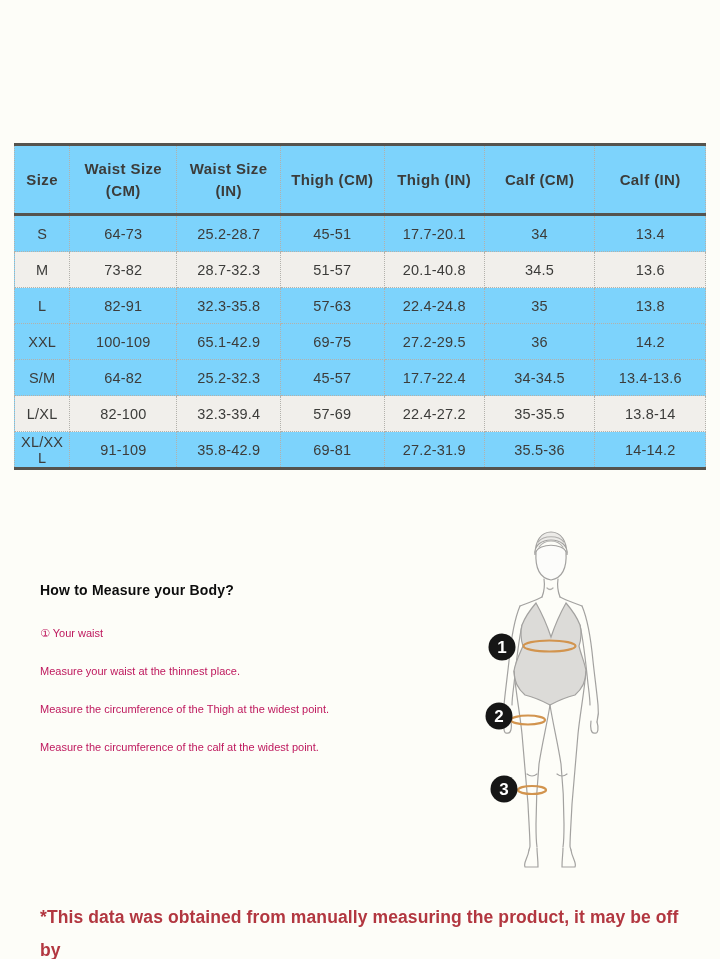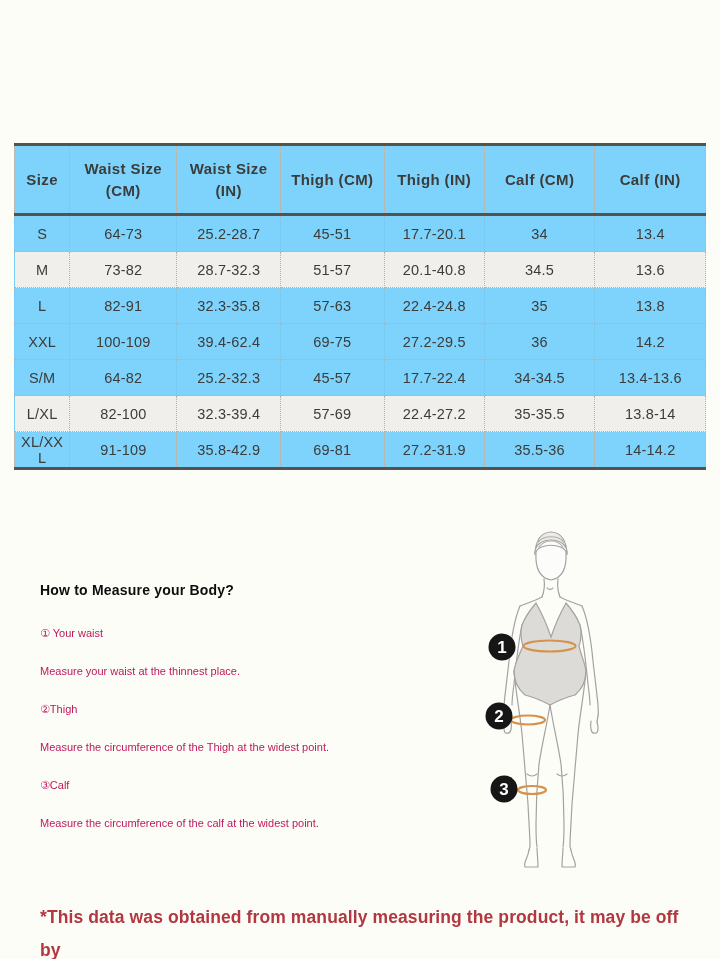--- a/index.html
+++ b/index.html
@@ -145,21 +145,21 @@
           <td>82-91</td>
           <td>32.3-35.8</td>
           <td>57-63</td>
           <td>22.4-24.8</td>
           <td>35</td>
           <td>13.8</td>
         </tr>
         <tr>
           <td class="col-size">XXL</td>
           <td>100-109</td>
-          <td>39.4-62.4</td>
+          <td>65.1-42.9</td>
           <td>69-75</td>
           <td>27.2-29.5</td>
           <td>36</td>
           <td>14.2</td>
         </tr>
         <tr>
           <td class="col-size">S/M</td>
           <td>64-82</td>
           <td>25.2-32.3</td>
           <td>45-57</td>
@@ -186,23 +186,21 @@
           <td>14-14.2</td>
         </tr>
       </tbody>
   </table>
 </div>
 
 <div class="measure">
   <h2>How to Measure your Body?</h2>
   <p>① Your waist</p>
   <p>Measure your waist at the thinnest place.</p>
-  <p>②Thigh</p>
   <p>Measure the circumference of the Thigh at the widest point.</p>
-  <p>③Calf</p>
   <p>Measure the circumference of the calf at the widest point.</p>
 </div>
 
 <div class="figure-wrap">
   <svg width="240" height="347" viewBox="0 0 240 347">
     <g stroke="#a3a2a0" stroke-width="1.2" fill="none" stroke-linecap="round">
 
       <path d="M57,27 C54,7 92,7 89,27 C89,13 83,4 73,4 C63,4 57,13 57,27 Z" fill="#ecebe8"></path>
       <path d="M60,14 C66,7 80,7 86,14" stroke="#b0afad"></path>
       <path d="M61,19 C67,11 79,11 85,19" stroke="#b0afad"></path>

